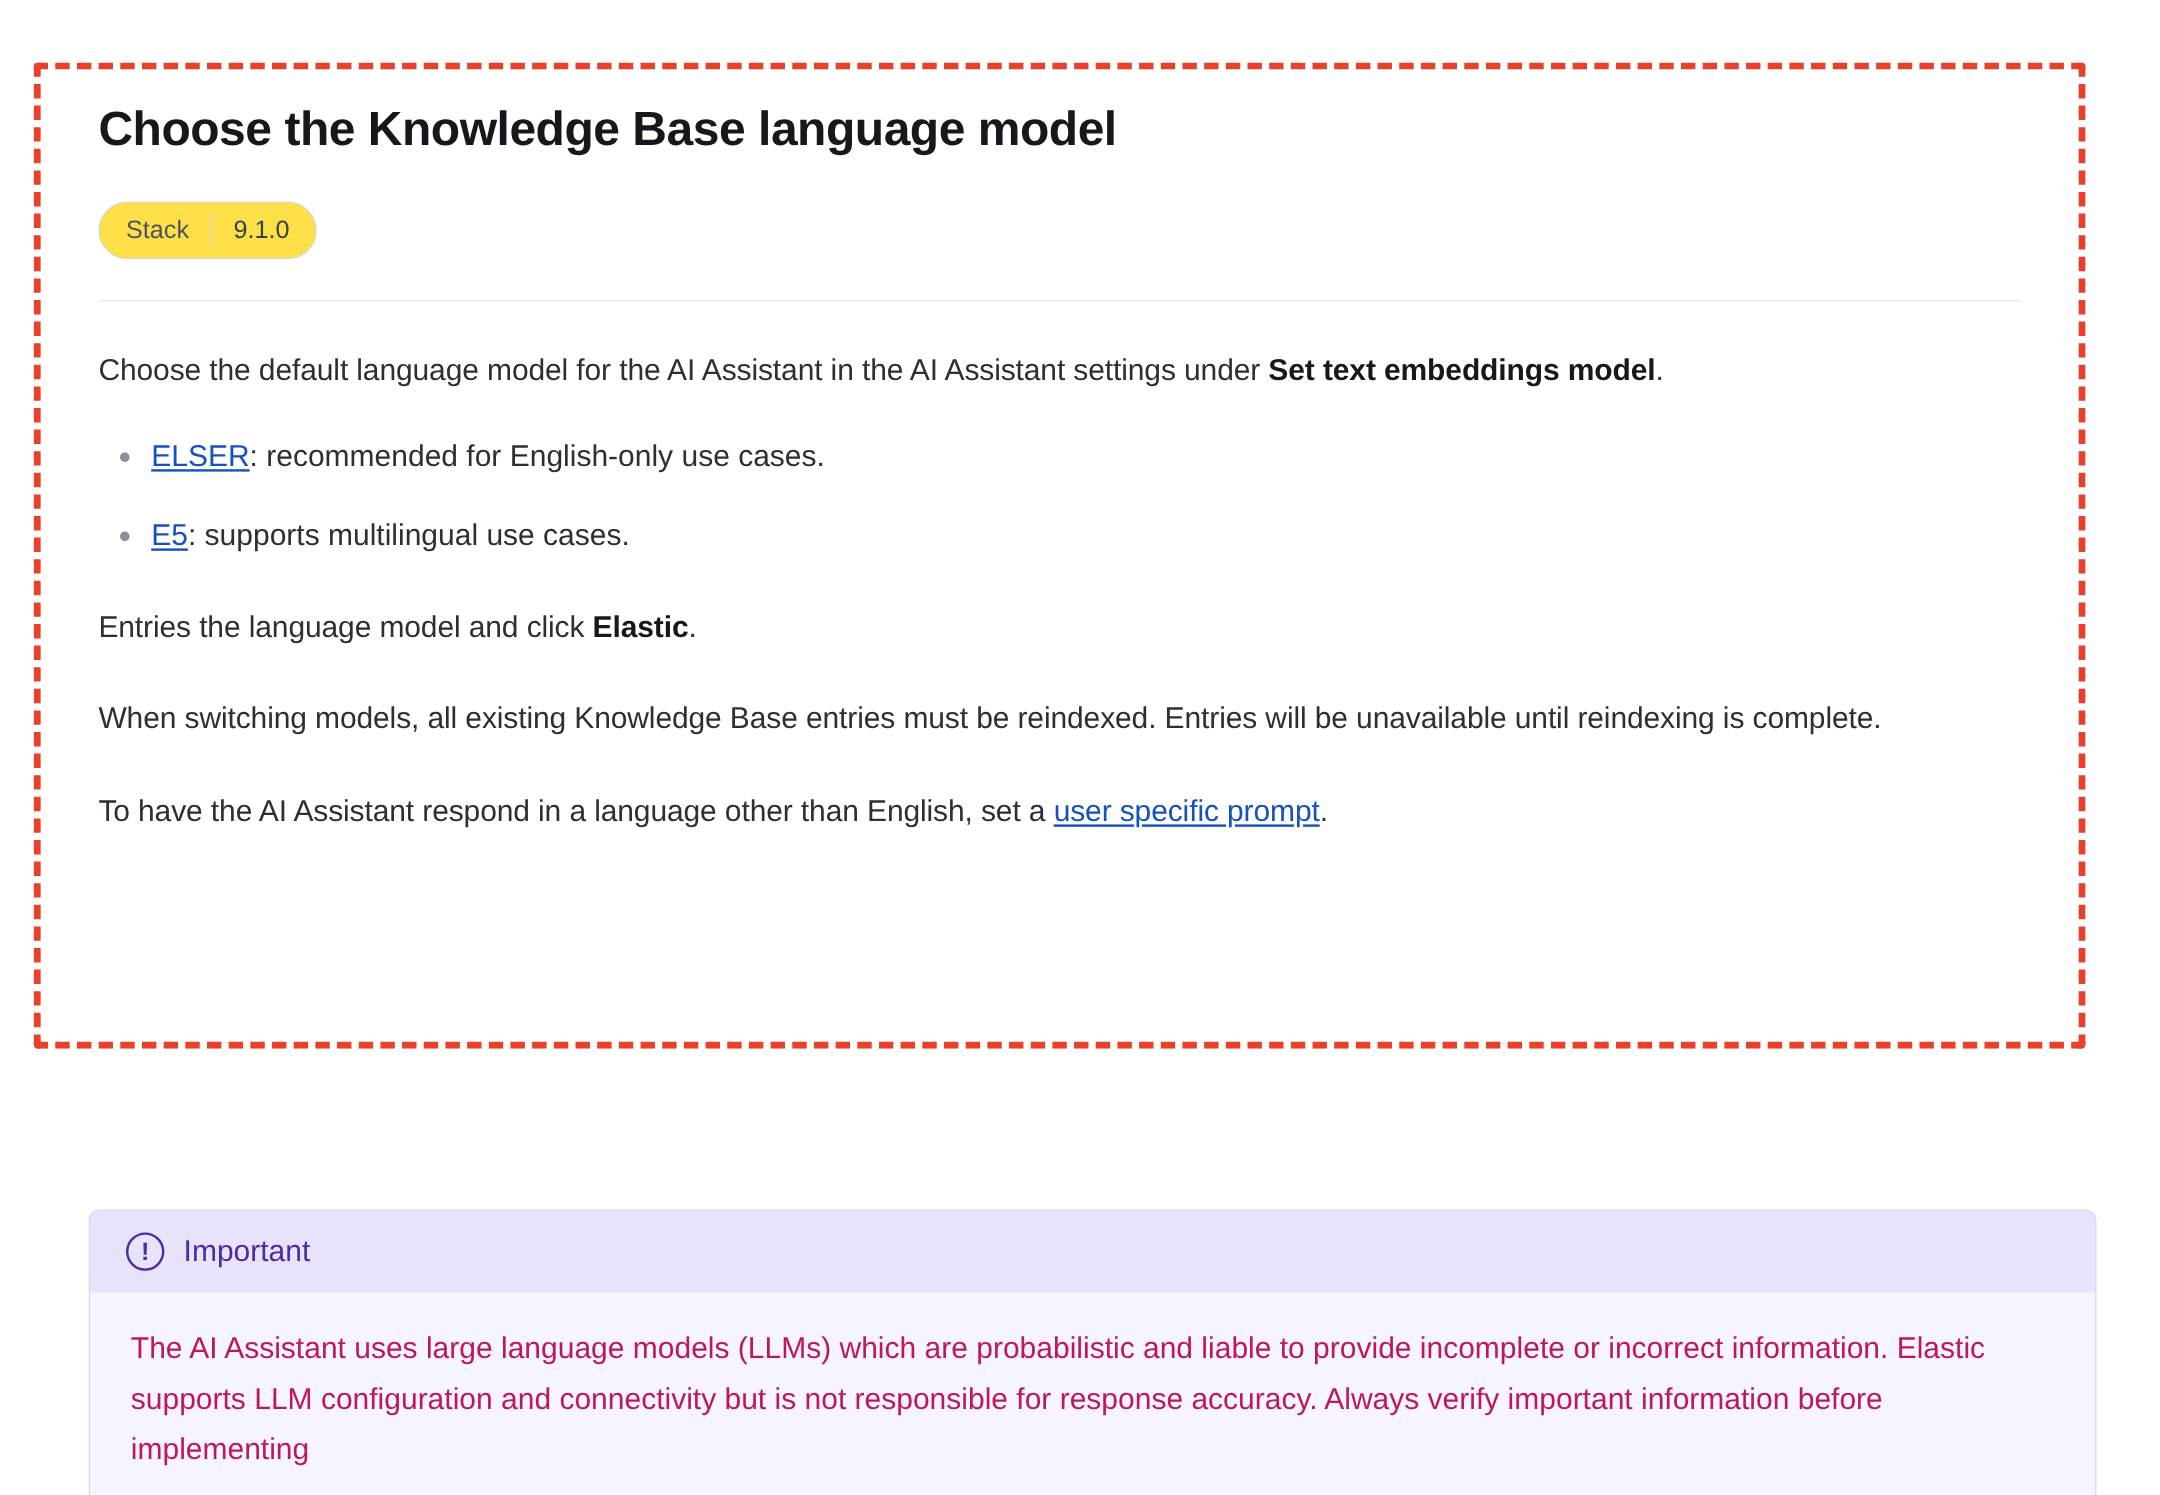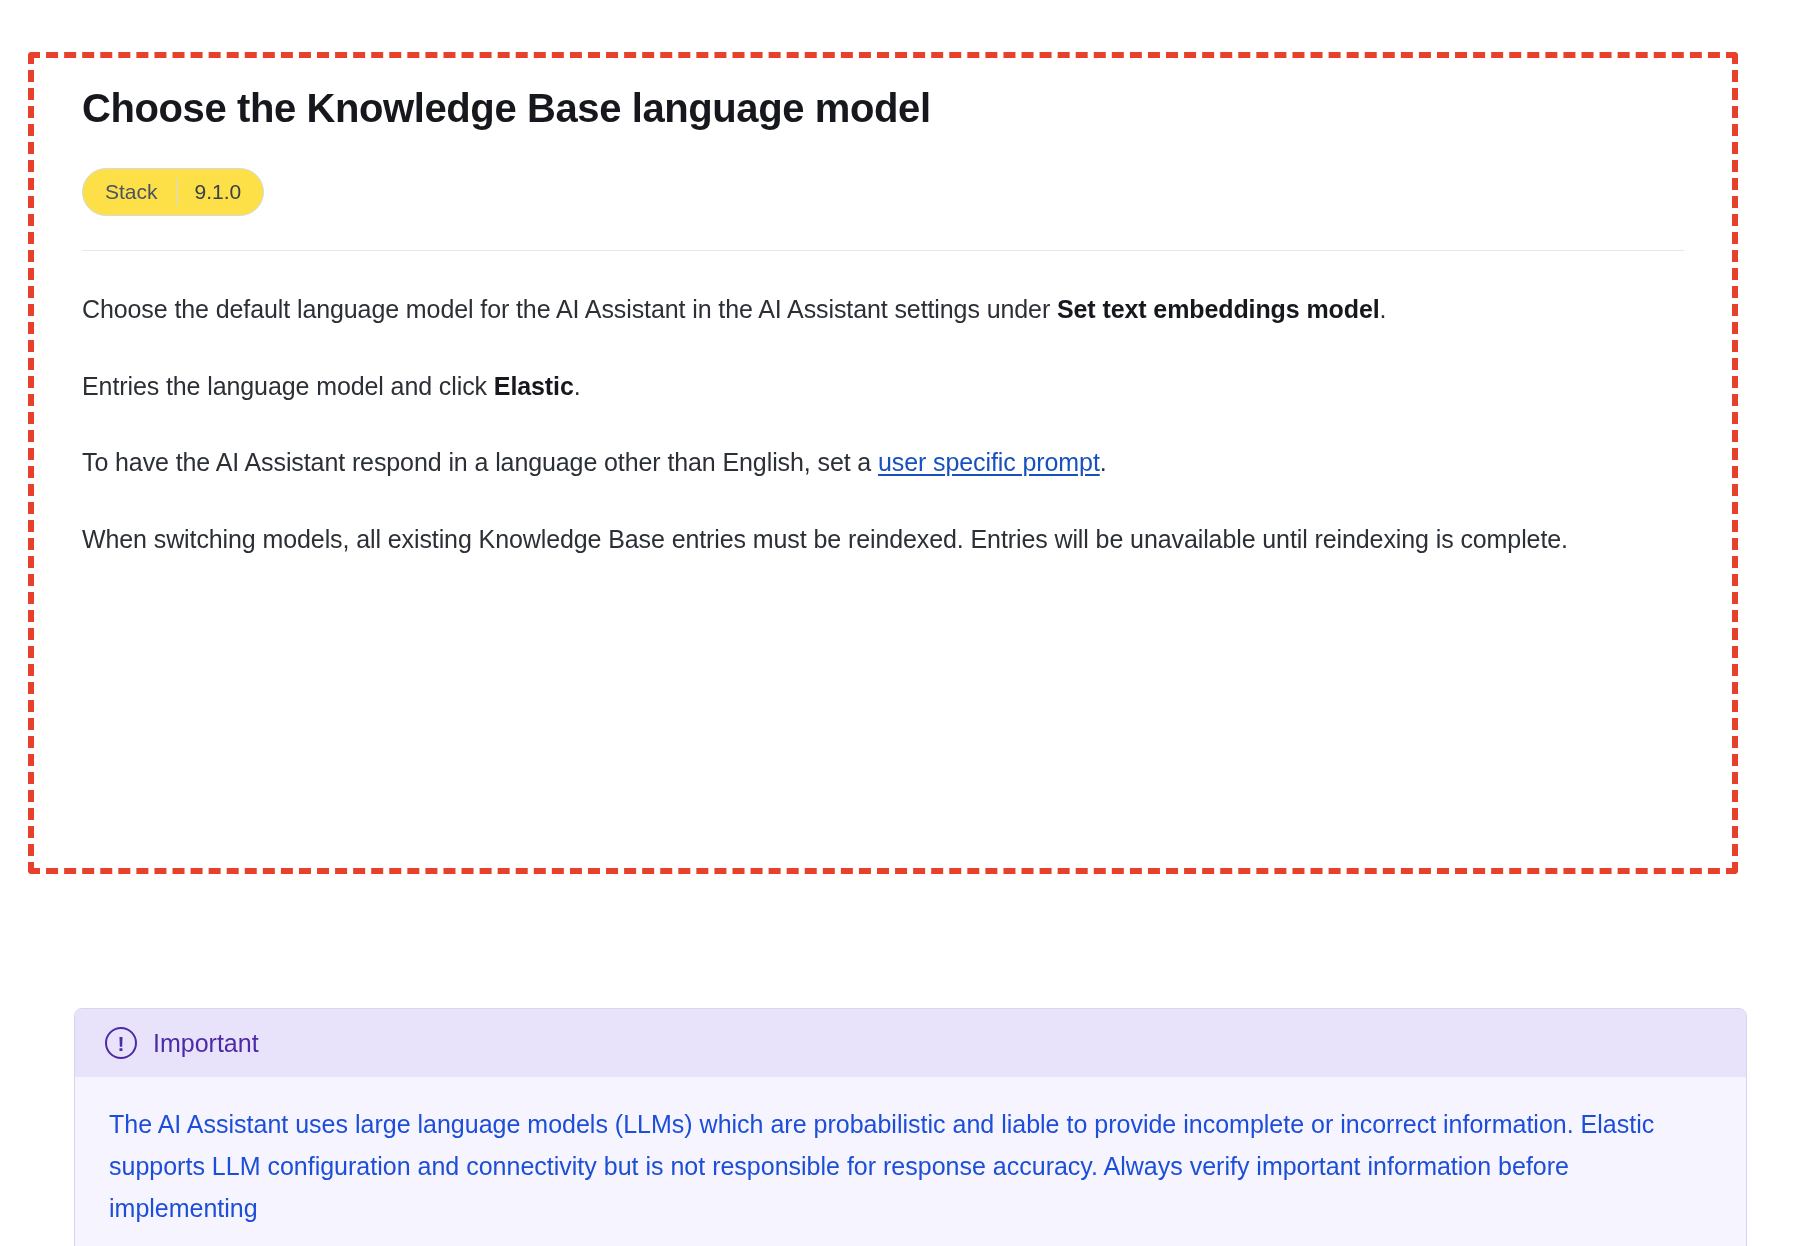--- a/index.html
+++ b/index.html
@@ -169,21 +169,21 @@
     font-weight: normal;
     color: #4d2aa8;
   }
   .callout-body {
     padding: 26px 34px 40px 34px;
   }
   .callout-body p {
     margin: 0;
     font-size: 25px;
     line-height: 1.68;
-    color: #1d4ed8;
+    color: #be185d;
   }
 </style>
 </head>
 <body>
 
 <div class="page">
 
   <div class="highlight-box">
     <div class="section-inner">
 
@@ -192,26 +192,30 @@
       <div class="applies-pill">
         <span class="pill-label">Stack</span>
         <span class="pill-sep"></span>
         <span class="pill-version">9.1.0</span>
       </div>
 
       <div class="divider"></div>
 
       <p class="body-text first"><span>Choose the default language model for the AI Assistant in the AI Assistant settings under </span><strong>Set text embeddings model</strong><span>.</span></p>
 
+      <ul class="bullets">
+        <li><a class="doclink" href="#">ELSER</a><span>: recommended for English-only use cases.</span></li>
+        <li><a class="doclink" href="#">E5</a><span>: supports multilingual use cases.</span></li>
+      </ul>
 
       <p class="body-text"><span>Entries the language model and click </span><strong>Elastic</strong><span>.</span></p>
 
+      <p class="body-text">When switching models, all existing Knowledge Base entries must be reindexed. Entries will be unavailable until reindexing is complete.</p>
+
       <p class="body-text"><span>To have the AI Assistant respond in a language other than English, set a </span><a class="doclink" href="#">user specific prompt</a><span>.</span></p>
-
-      <p class="body-text">When switching models, all existing Knowledge Base entries must be reindexed. Entries will be unavailable until reindexing is complete.</p>
 
     </div>
   </div>
 
 
   <div class="callout">
     <div class="callout-header">
       <span class="callout-icon">!</span>
       <span class="callout-title">Important</span>
     </div>

